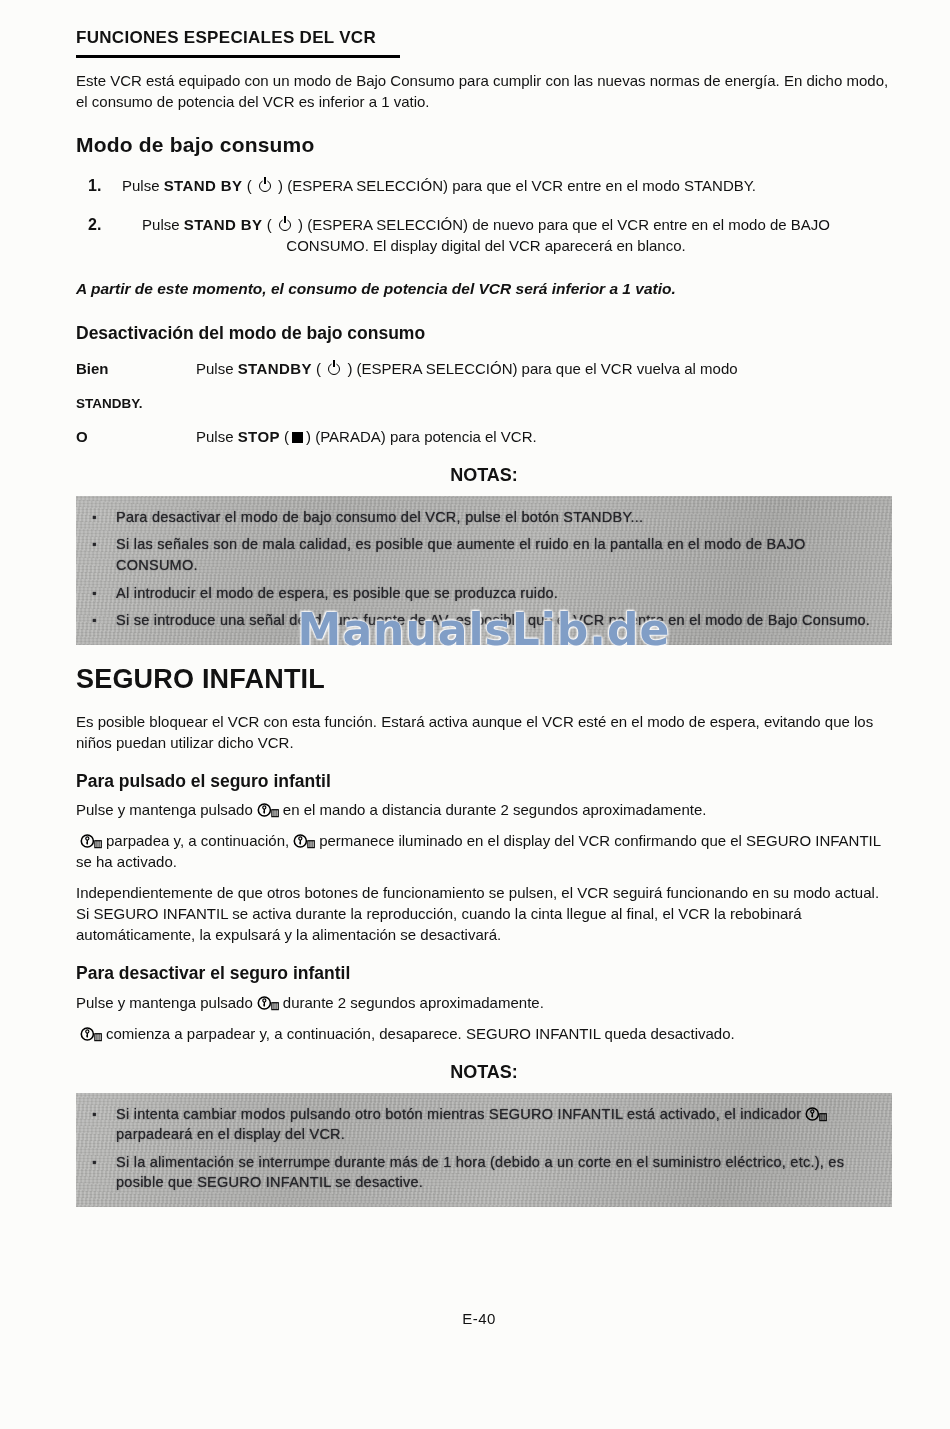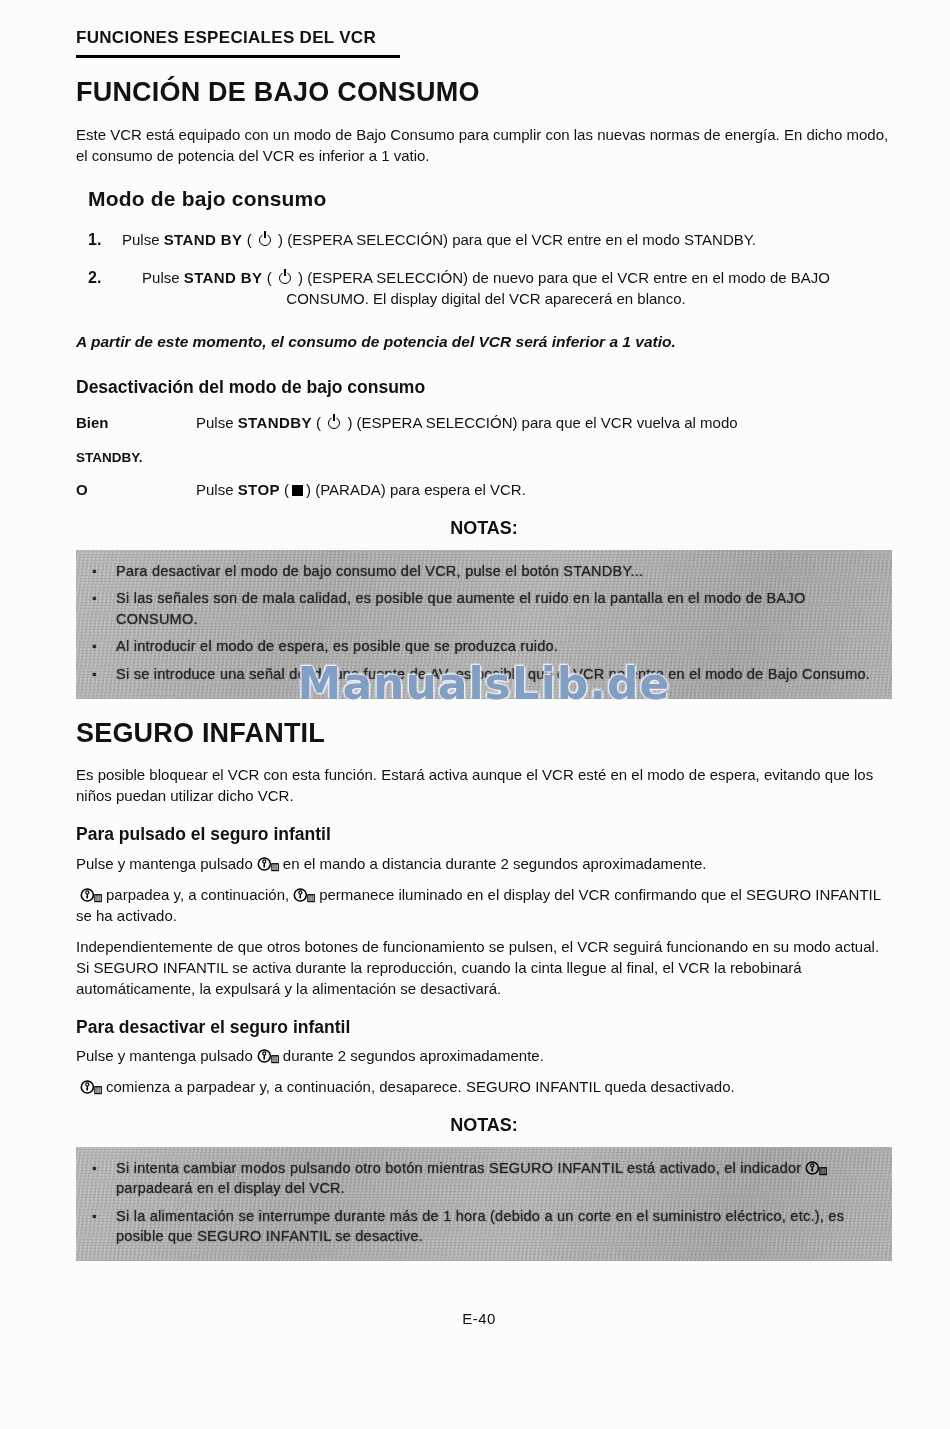--- a/index.html
+++ b/index.html
@@ -10,21 +10,21 @@
     background:#fcfcfa; color:#121212; overflow:hidden;
     box-shadow:0 0 6px rgba(0,0,0,.4);
   }
   .content { padding:26px 58px 0 76px; font-size:15px; line-height:1.4; }
 
   .doc-header {
     display:inline-block; font-size:17px; font-weight:bold; letter-spacing:.3px;
     padding:0 24px 5px 0; border-bottom:3.5px solid #000;
   }
   h1.sec-title { font-size:27px; font-weight:bold; letter-spacing:.2px; margin-top:16px; }
-  h2.sub-title { font-size:21px; font-weight:bold; margin-top:18px; letter-spacing:.2px;margin-left:12px; }
+  h2.sub-title { font-size:21px; font-weight:bold; margin-top:18px; letter-spacing:.2px; }
   h3.minor-title { font-size:17.5px; font-weight:bold; margin-top:22px; }
   h3.notas { font-size:18px; font-weight:bold; margin-top:16px;text-align:center; }
   p.body { margin-top:12px; max-width:822px; }
 
   .step { display:flex; margin:16px 0 0 12px; }
   .step-num { width:34px; font-weight:bold; font-size:16px; flex:none; }
   .step-text { max-width:728px;text-align:center; }
   .kbd { font-weight:bold; letter-spacing:.4px; }
 
   .emphasis { margin-top:22px; font-weight:bold; font-style:italic; font-size:15.5px; }
@@ -90,21 +90,20 @@
   </symbol>
 </svg>
 
 <div class="page">
   <div class="content">
 
     <div class="doc-header">
       <span>FUNCIONES ESPECIALES DEL VCR</span>
     </div>
 
-    <h1 class="sec-title">FUNCIÓN DE BAJO CONSUMO</h1>
 
     <p class="body">Este VCR está equipado con un modo de Bajo Consumo para cumplir con las nuevas normas de energía. En dicho modo, el consumo de potencia del VCR es inferior a 1 vatio.</p>
 
     <h2 class="sub-title">Modo de bajo consumo</h2>
 
     <div class="step">
       <span class="step-num">1.</span>
       <span class="step-text">
         <span>Pulse </span><b class="kbd">STAND BY</b><span> ( </span><span class="power-icon"></span><span> ) (ESPERA SELECCIÓN) para que el VCR entre en el modo STANDBY.</span>
       </span>
@@ -125,21 +124,21 @@
       <span class="opt-label">Bien</span>
       <span class="opt-text">
         <span>Pulse </span><b class="kbd">STANDBY</b><span> ( </span><span class="power-icon"></span><span> ) (ESPERA SELECCIÓN) para que el VCR vuelva al modo</span>
       </span>
     </div>
     <div class="opt-wrap">STANDBY.</div>
 
     <div class="opt-row">
       <span class="opt-label">O</span>
       <span class="opt-text">
-        <span>Pulse </span><b class="kbd">STOP</b><span> (</span><span class="stop-icon"></span><span>) (PARADA) para espera el VCR.</span>
+        <span>Pulse </span><b class="kbd">STOP</b><span> (</span><span class="stop-icon"></span><span>) (PARADA) para potencia el VCR.</span>
       </span>
     </div>
 
     <h3 class="notas">NOTAS:</h3>
 
     <div class="notes-box">
       <div class="note-item degraded">
         <span class="note-bullet">▪</span>
         <span class="note-text">Para desactivar el modo de bajo consumo del VCR, pulse el botón STANDBY...</span>
       </div>

